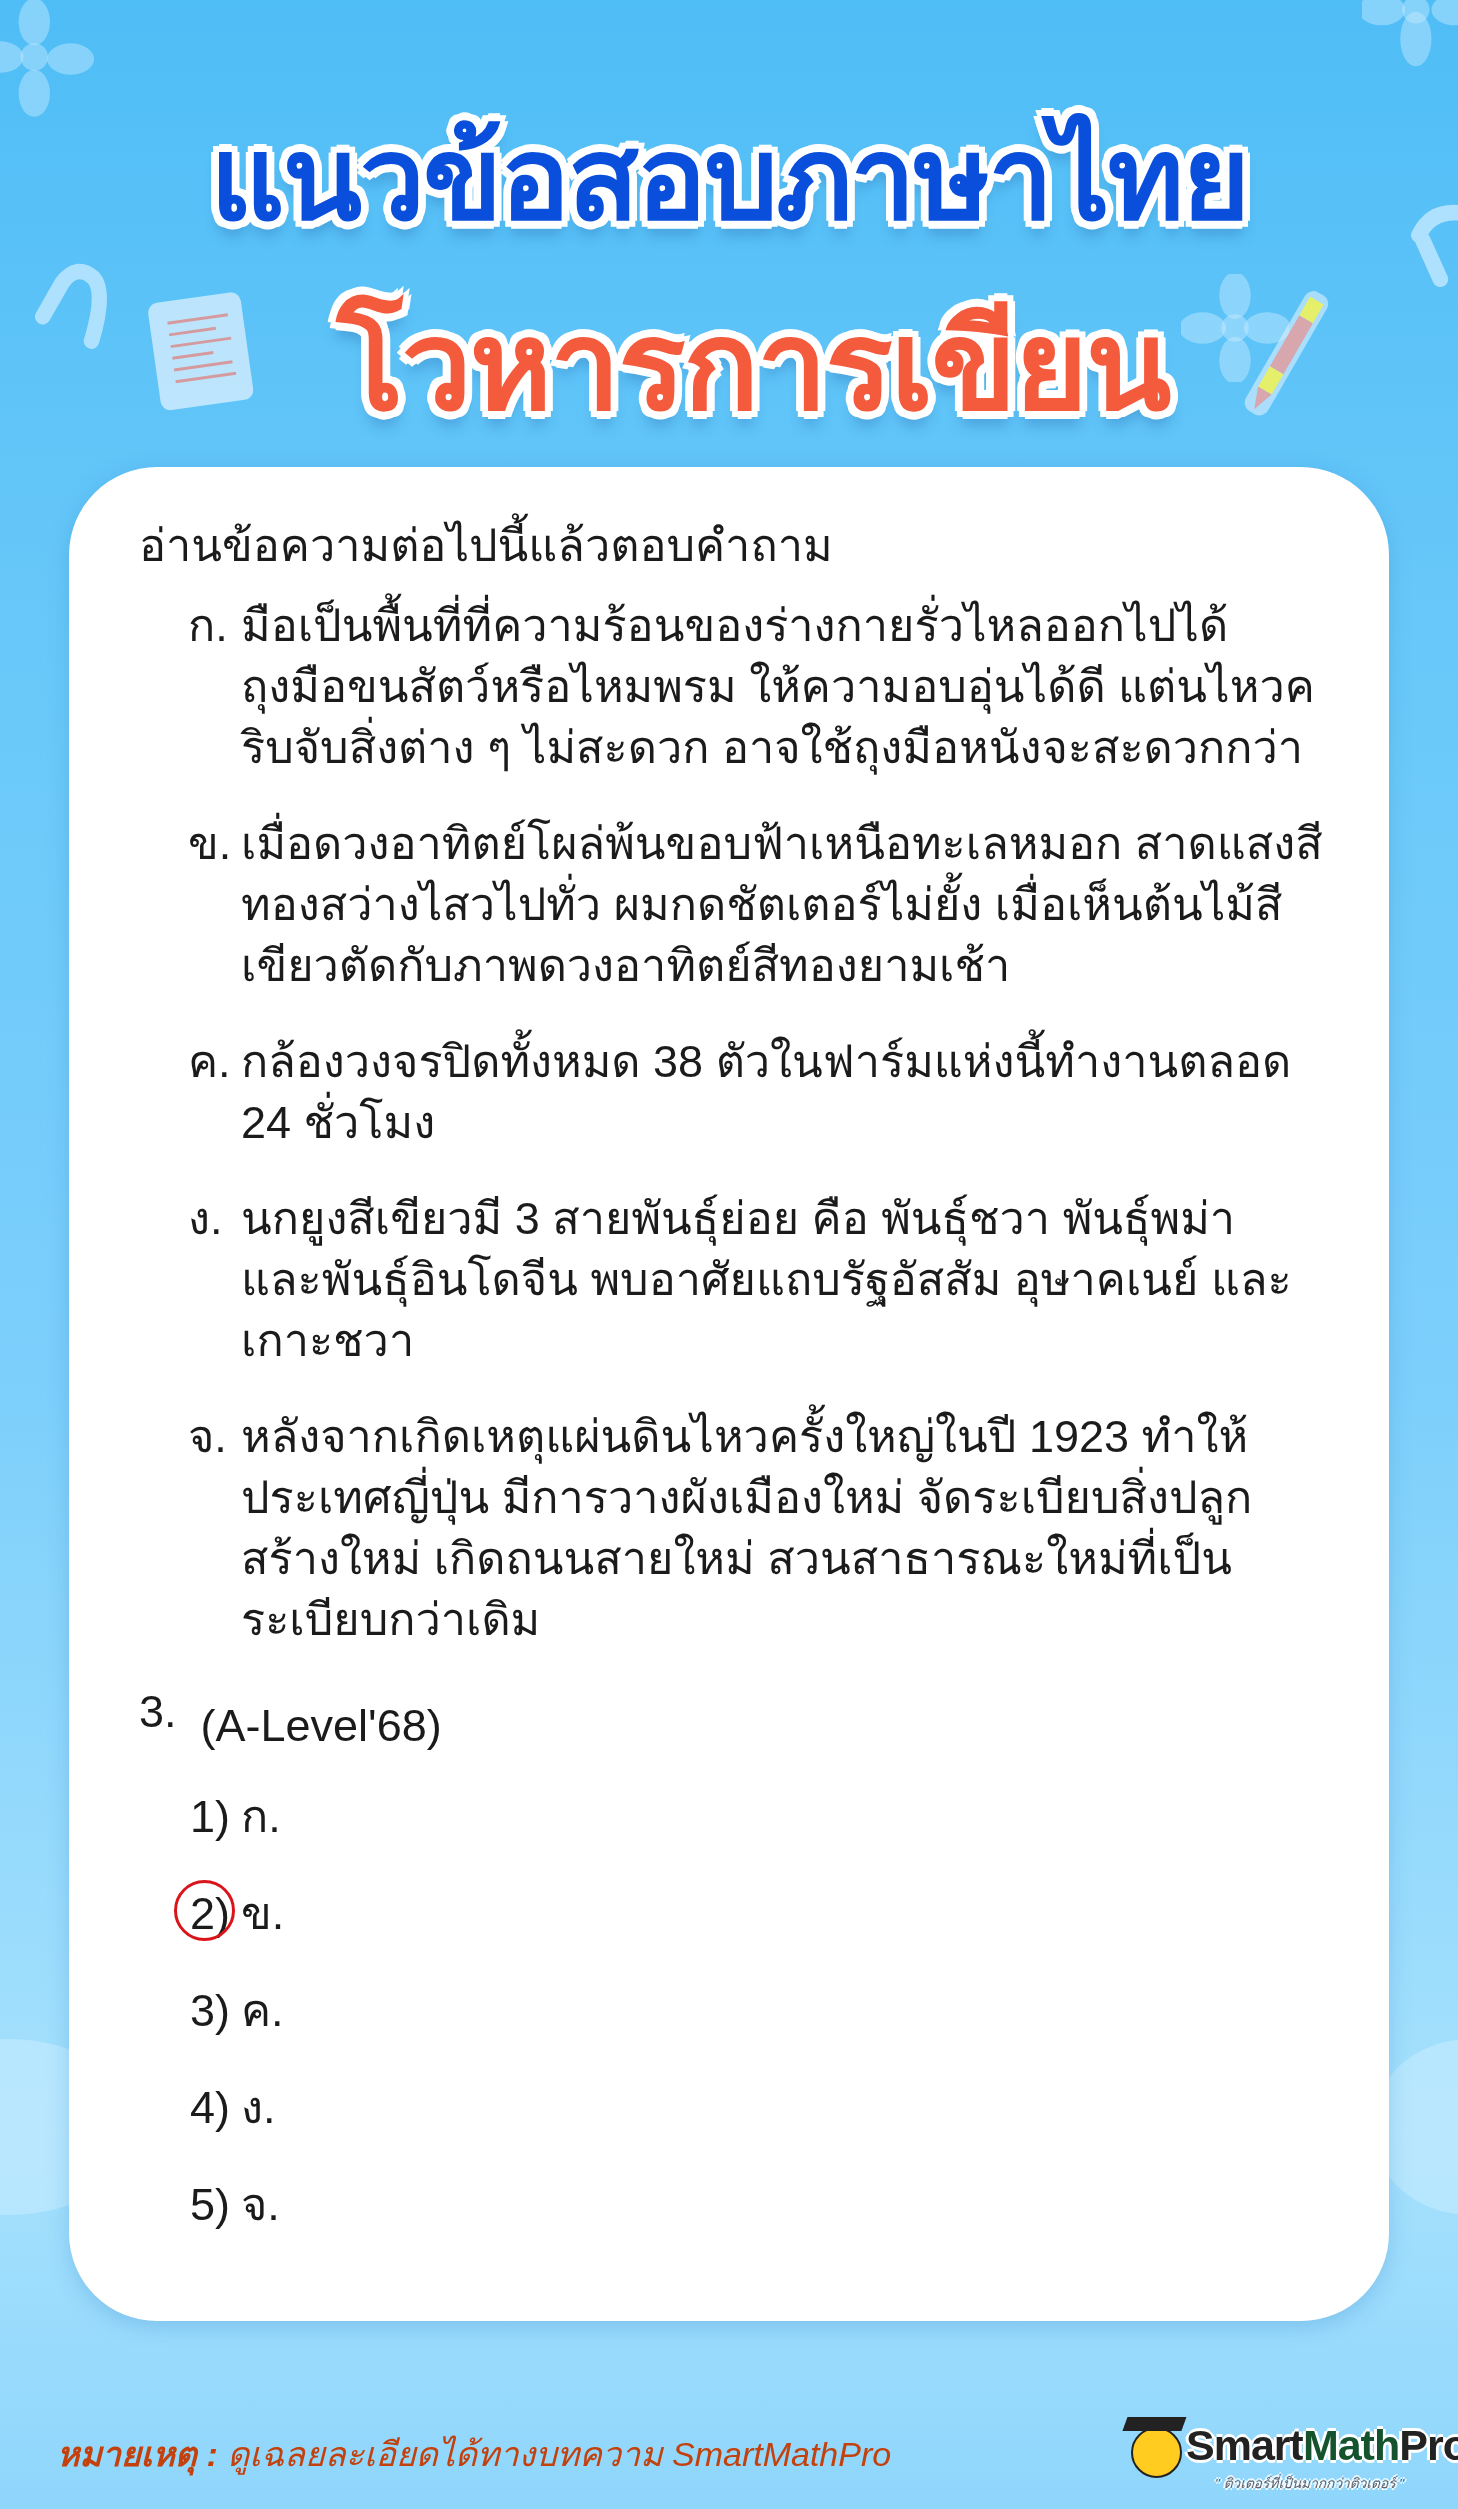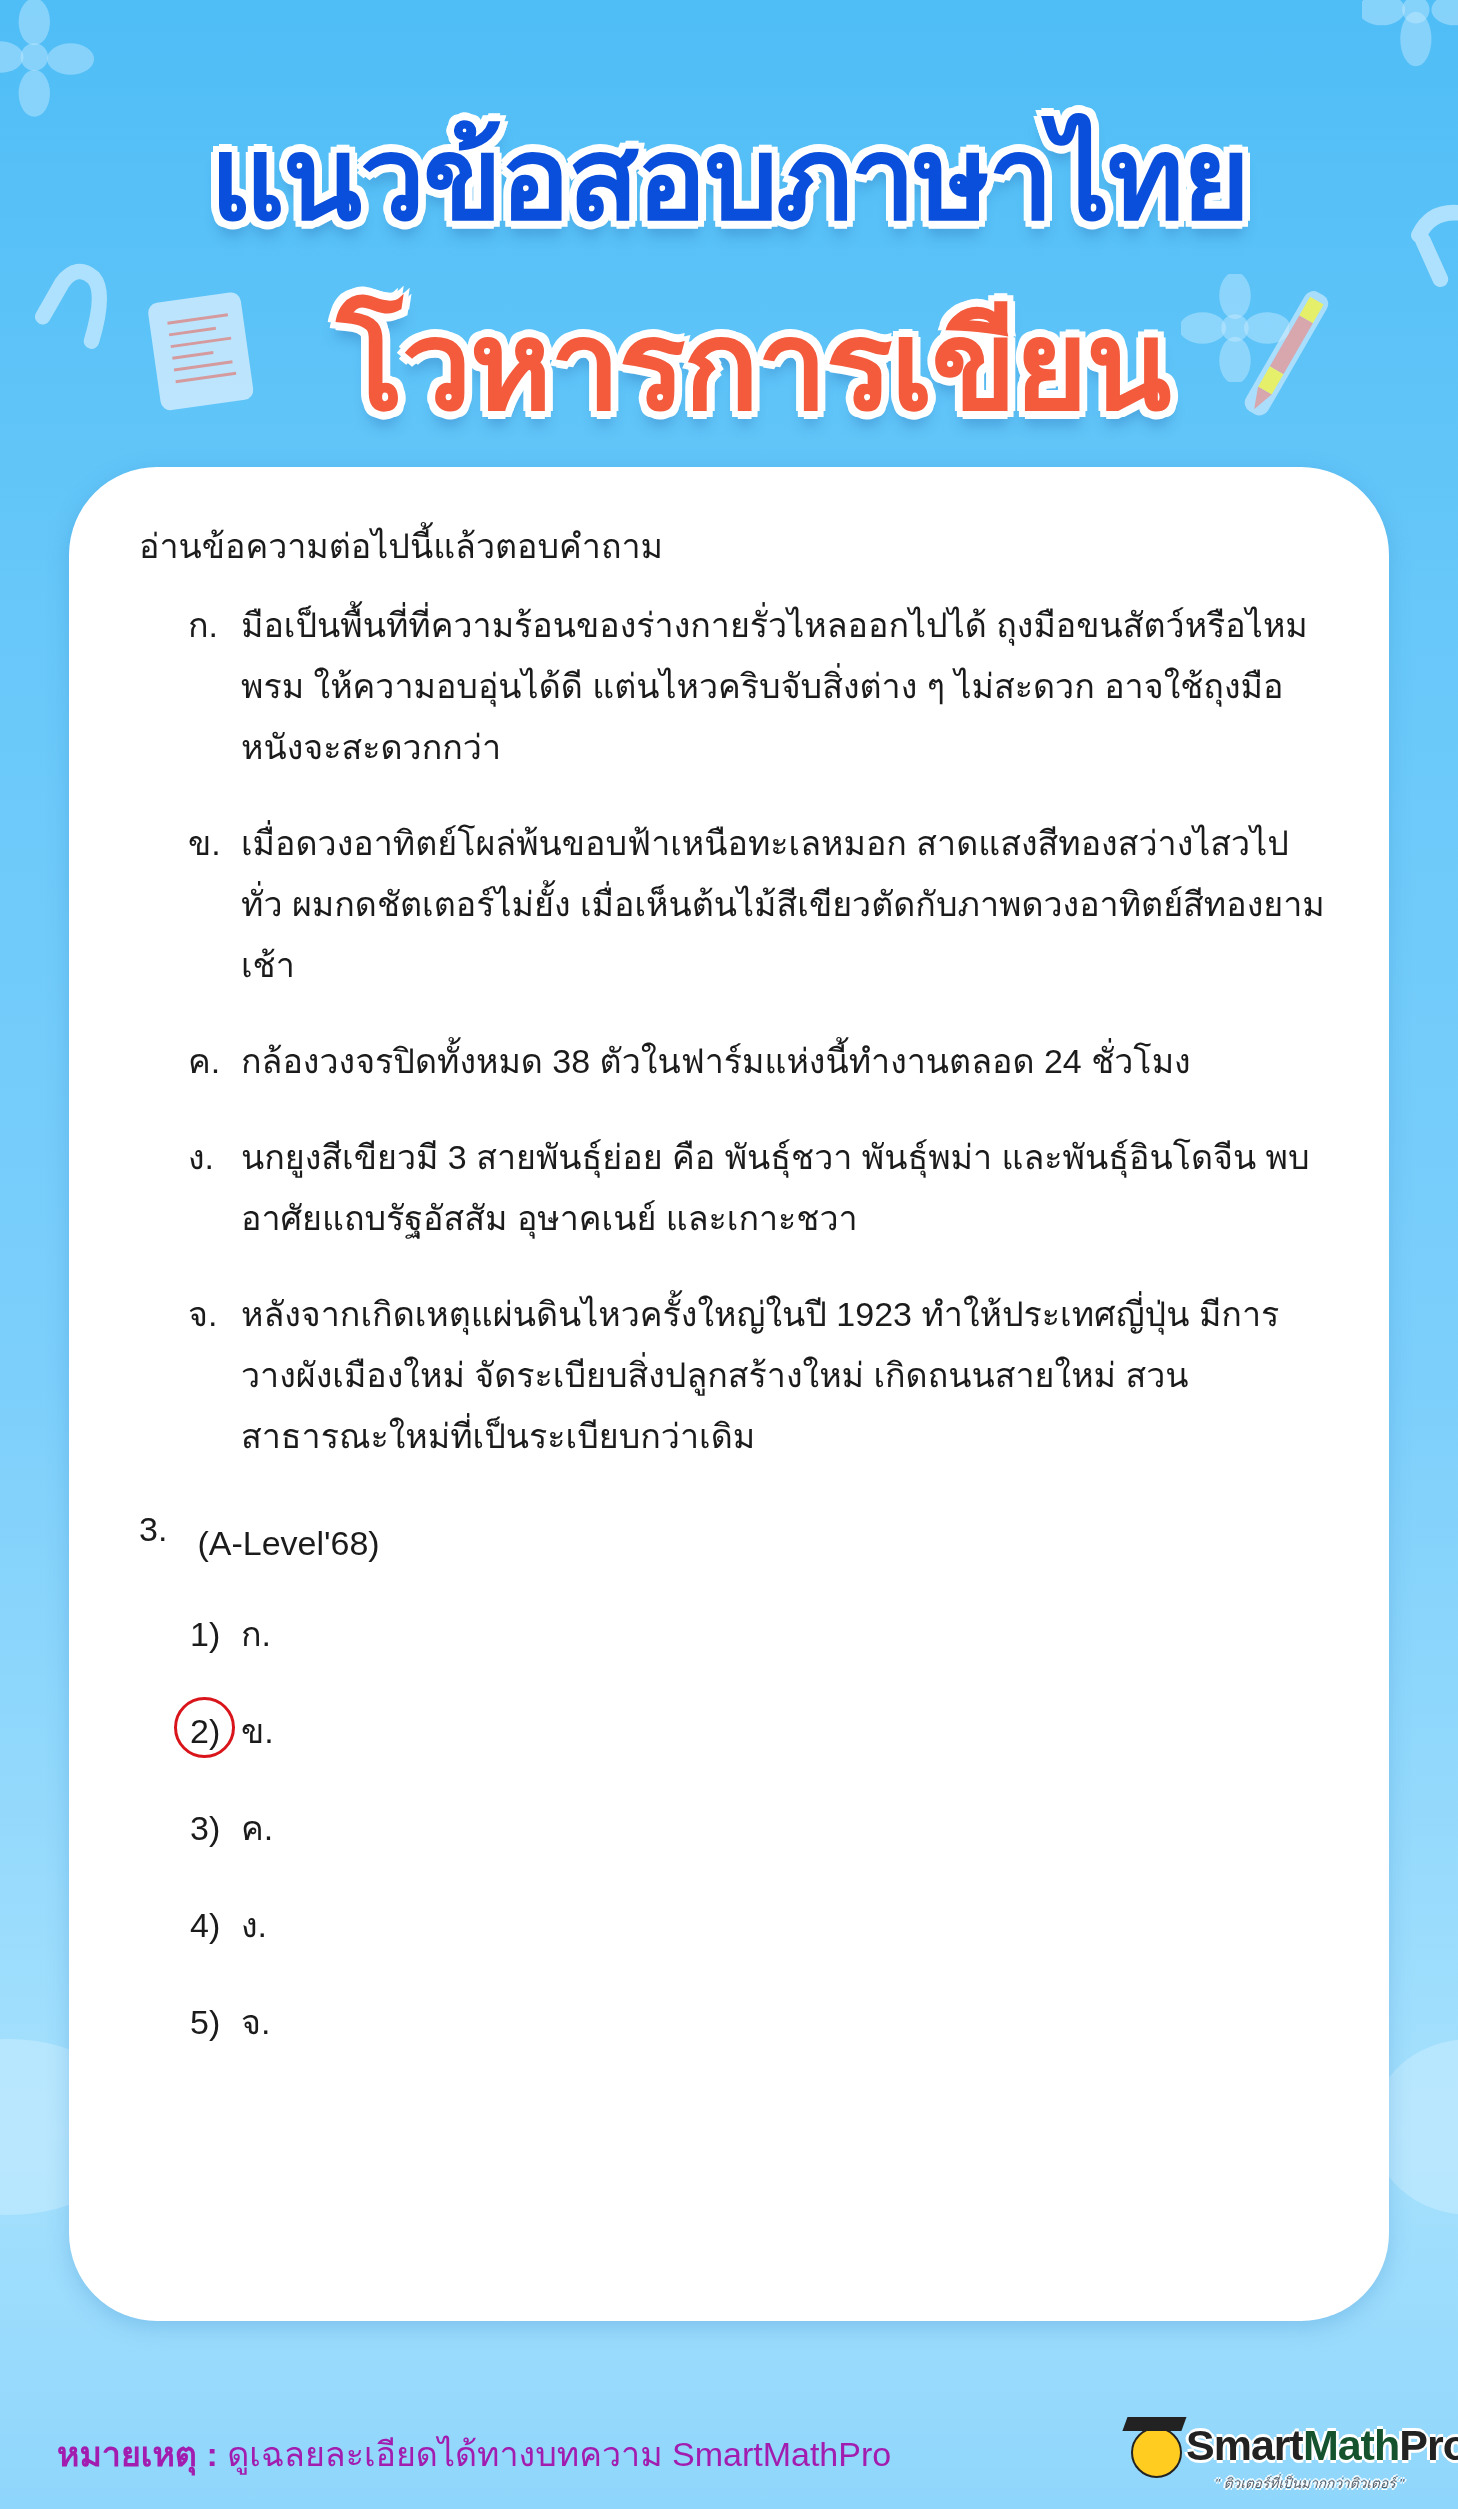--- a/index.html
+++ b/index.html
@@ -27,36 +27,36 @@
       7.8px 0 #fff, -7.8px 0 #fff, 0 7.8px #fff, 0 -7.8px #fff,
       5.9px 5.9px #fff, -5.9px -5.9px #fff, 5.9px -5.9px #fff, -5.9px 5.9px #fff,
       0 13.7px 13.7px rgba(30,90,160,0.35);
     padding-left: 24px;
   }
   .card {
     position:absolute; left:69px; top:467px; width:1320px; height:1854px;
     background:#fff; border-radius:88px;
     box-shadow:0 5.9px 21.6px rgba(40,120,190,0.25);
   }
-  .content { position:absolute; left:139px; top:519px; width:1186px; color:#1b1b1b; font-size:34px; }
+  .content { position:absolute; left:139px; top:519px; width:1186px; color:#1b1b1b; font-size:45px; }
   .intro { margin:0 0 21.6px 0; line-height:54px; }
   .passage { display:flex; margin-left:49px; line-height:61px; margin-bottom:35px; }
   .passage .lab { width:53px; flex:none; }
   .passage .txt { flex:1; }
   .question { display:flex; line-height:54px; margin-top:29px; }
   .question .num { width:49px; flex:none; }
   .question .bold { font-weight:normal;margin-top:14px; }
   .choices { margin-left:51px; margin-top:37px; }
   .choice { position:relative; display:flex; height:97px; line-height:54px; align-items:flex-start; }
   .choice .cn { width:51px; flex:none; }
   .answer-circle {
     position:absolute; left:-15.7px; top:-6.9px; width:55px; height:55px;
     border:3.9px solid #d9151b; border-radius:50%;
   }
-  .footer-note { position:absolute; left:57px; top:2427px; font-size:34px; color:#a21caf; }
+  .footer-note { position:absolute; left:57px; top:2427px; font-size:34px; color:#c2410c;font-style:italic; }
   .footer-note .b { font-weight:bold; }
   .logo { position:absolute; left:1121px; top:2413px; width:323px; height:78px; }
   .logo .face {
     position:absolute; left:9.8px; top:13.7px; width:47px; height:47px; border-radius:50%;
     background:#ffcc1f; border:2.9px solid #222;
   }
   .logo .cap { position:absolute; left:3.9px; top:3.9px; width:59px; height:13.7px; background:#222; transform:skewX(-20deg); }
   .logo .brand { position:absolute; left:65px; top:7.8px; font-size:43px; font-weight:bold; color:#222; letter-spacing:-1px;
     text-shadow:2.9px 0 #fff,-2.9px 0 #fff,0 2.9px #fff,0 -2.9px #fff; }
   .logo .brand .m { color:#14532d; }

